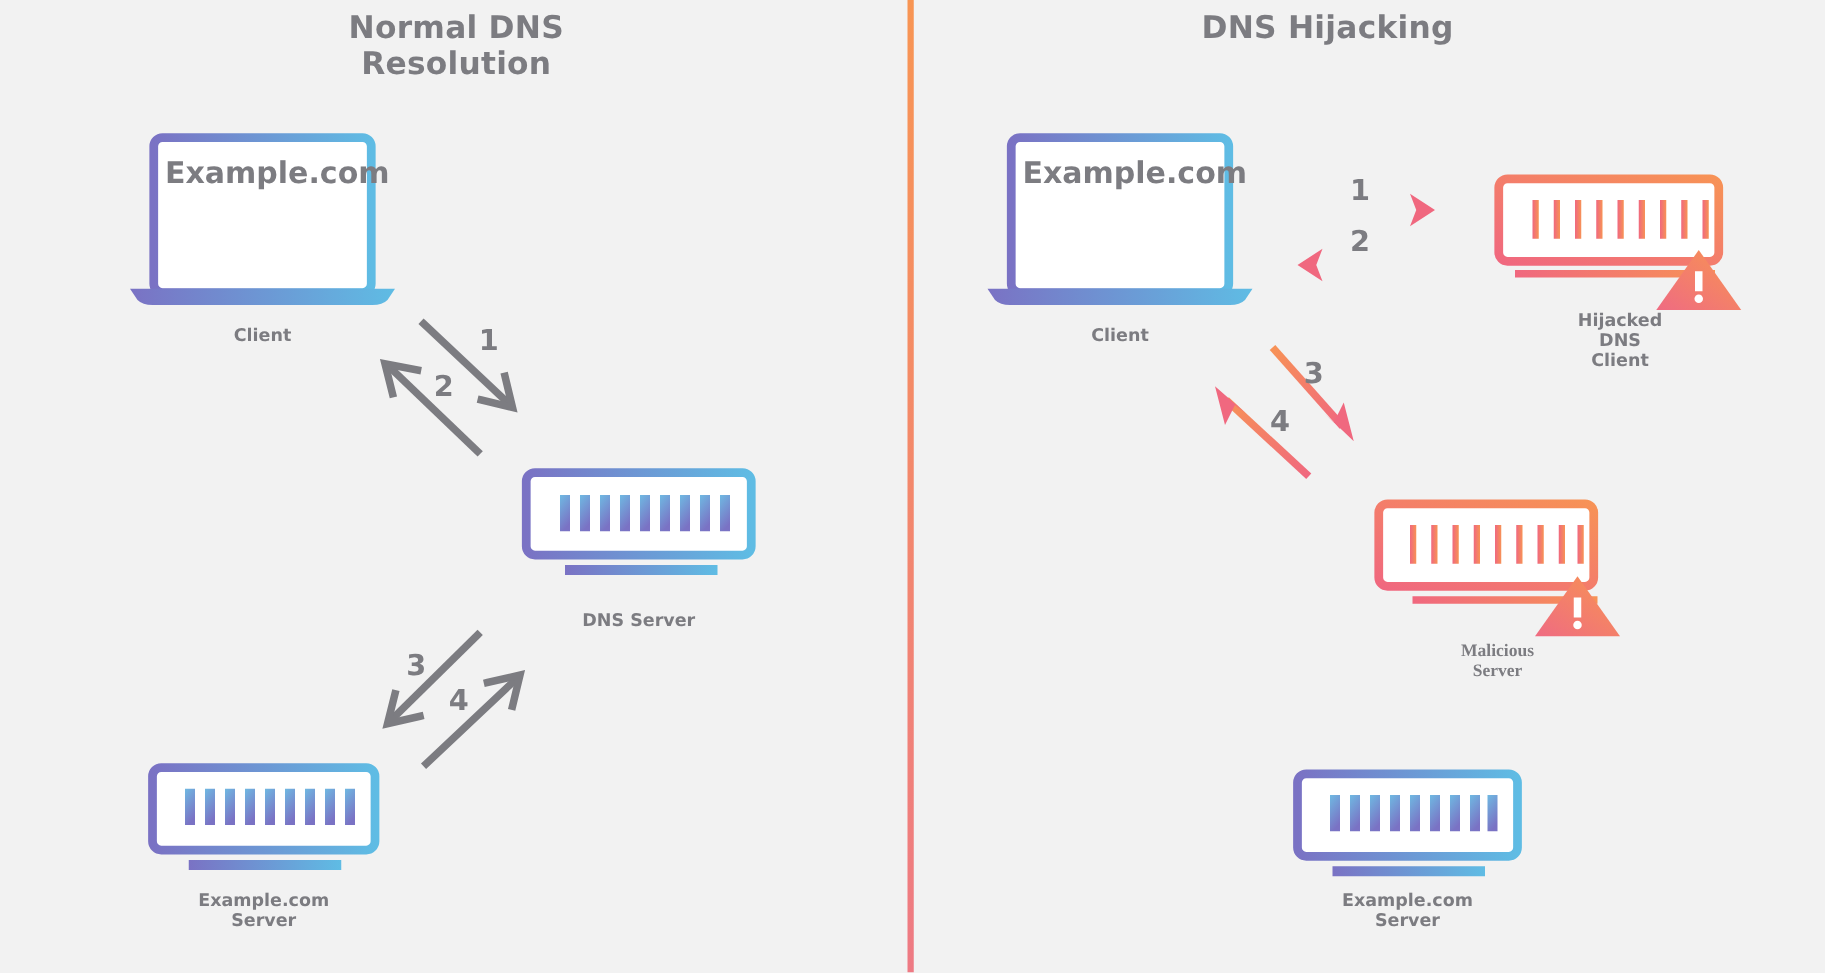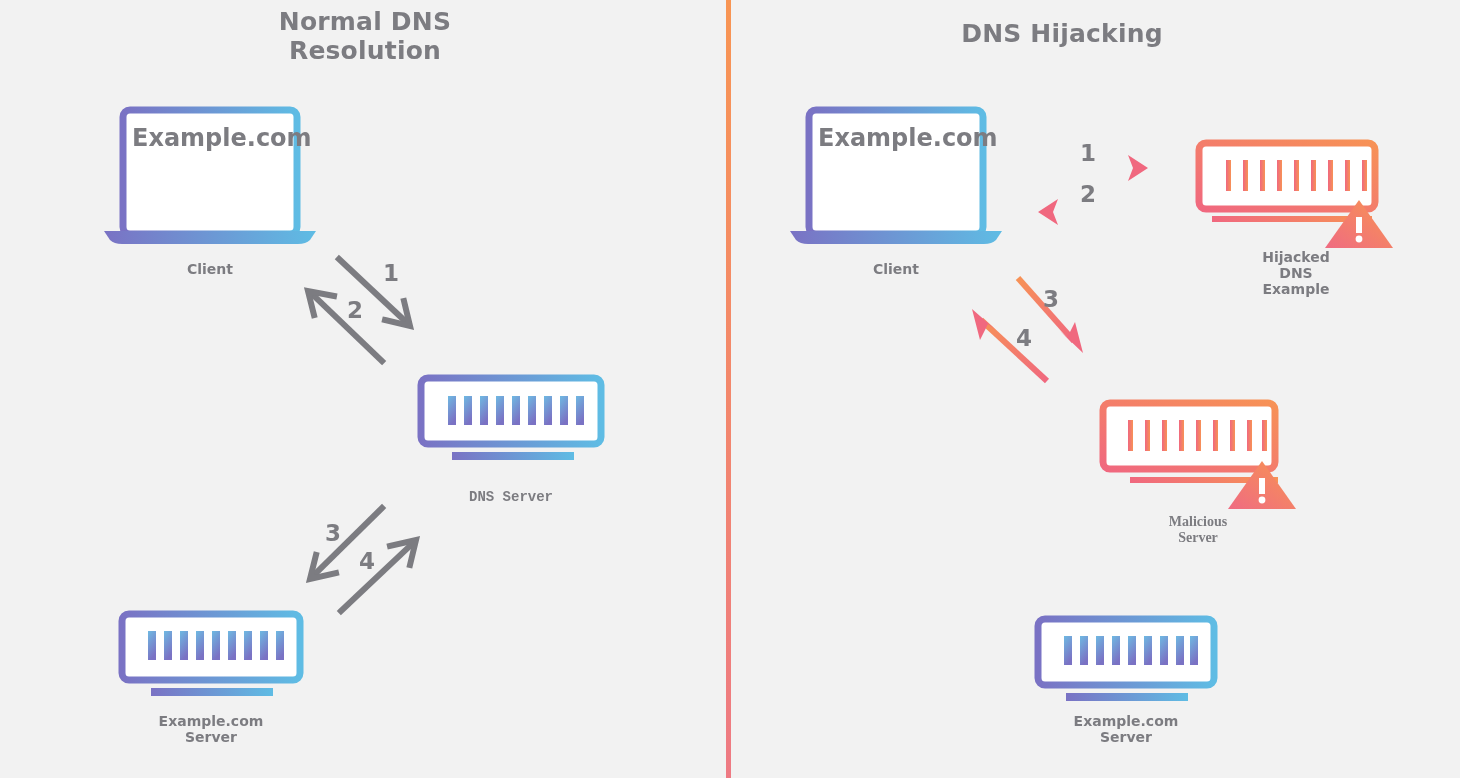--- a/index.html
+++ b/index.html
@@ -208,38 +208,38 @@
     </g>
 
     <g>
       <line x1="1047" y1="381" x2="981" y2="320" stroke="url(#redGradDiag)" stroke-width="6"></line>
       <path d="M996 330 L972 309 L980 340 L988 324 Z" fill="#f0687f"></path>
     </g>
   </svg>
 
   <div class="lbl panel-title" style="left:225px;top:8px;width:280px;">Normal DNS
 Resolution</div>
-  <div class="lbl panel-title" style="left:922px;top:20px;width:280px;">DNS Hijacking</div>
+  <div class="lbl panel-title" style="left:922px;top:8px;width:280px;">DNS Hijacking</div>
 
   <div class="lbl node-label" style="left:110px;top:125px;width:200px;font-size:24px;text-align:left;padding-left:22px;">Example.com</div>
   <div class="lbl node-label" style="left:110px;top:261px;width:200px;">Client</div>
-  <div class="lbl node-label" style="left:391px;top:489px;width:240px;font-family:Liberation Mono, monospace;">DNS Server</div>
+  <div class="lbl node-label" style="left:391px;top:489px;width:240px;">DNS Server</div>
   <div class="lbl node-label" style="left:91px;top:713px;width:240px;">Example.com
 Server</div>
 
   <div class="num" style="left:383px;top:260px;">1</div>
   <div class="num" style="left:347px;top:297px;">2</div>
   <div class="num" style="left:325px;top:520px;">3</div>
   <div class="num" style="left:359px;top:548px;">4</div>
 
   <div class="lbl node-label" style="left:796px;top:125px;width:200px;font-size:24px;text-align:left;padding-left:22px;">Example.com</div>
   <div class="lbl node-label" style="left:796px;top:261px;width:200px;">Client</div>
   <div class="lbl node-label" style="left:1186px;top:249px;width:220px;">Hijacked
 DNS
-Example</div>
+Client</div>
   <div class="lbl node-label" style="left:1088px;top:514px;width:220px;font-family:Liberation Serif, serif;">Malicious
 Server</div>
   <div class="lbl node-label" style="left:1006px;top:713px;width:240px;">Example.com
 Server</div>
 
   <div class="num" style="left:1080px;top:140px;">1</div>
   <div class="num" style="left:1080px;top:181px;">2</div>
   <div class="num" style="left:1043px;top:286px;">3</div>
   <div class="num" style="left:1016px;top:325px;">4</div>
 

